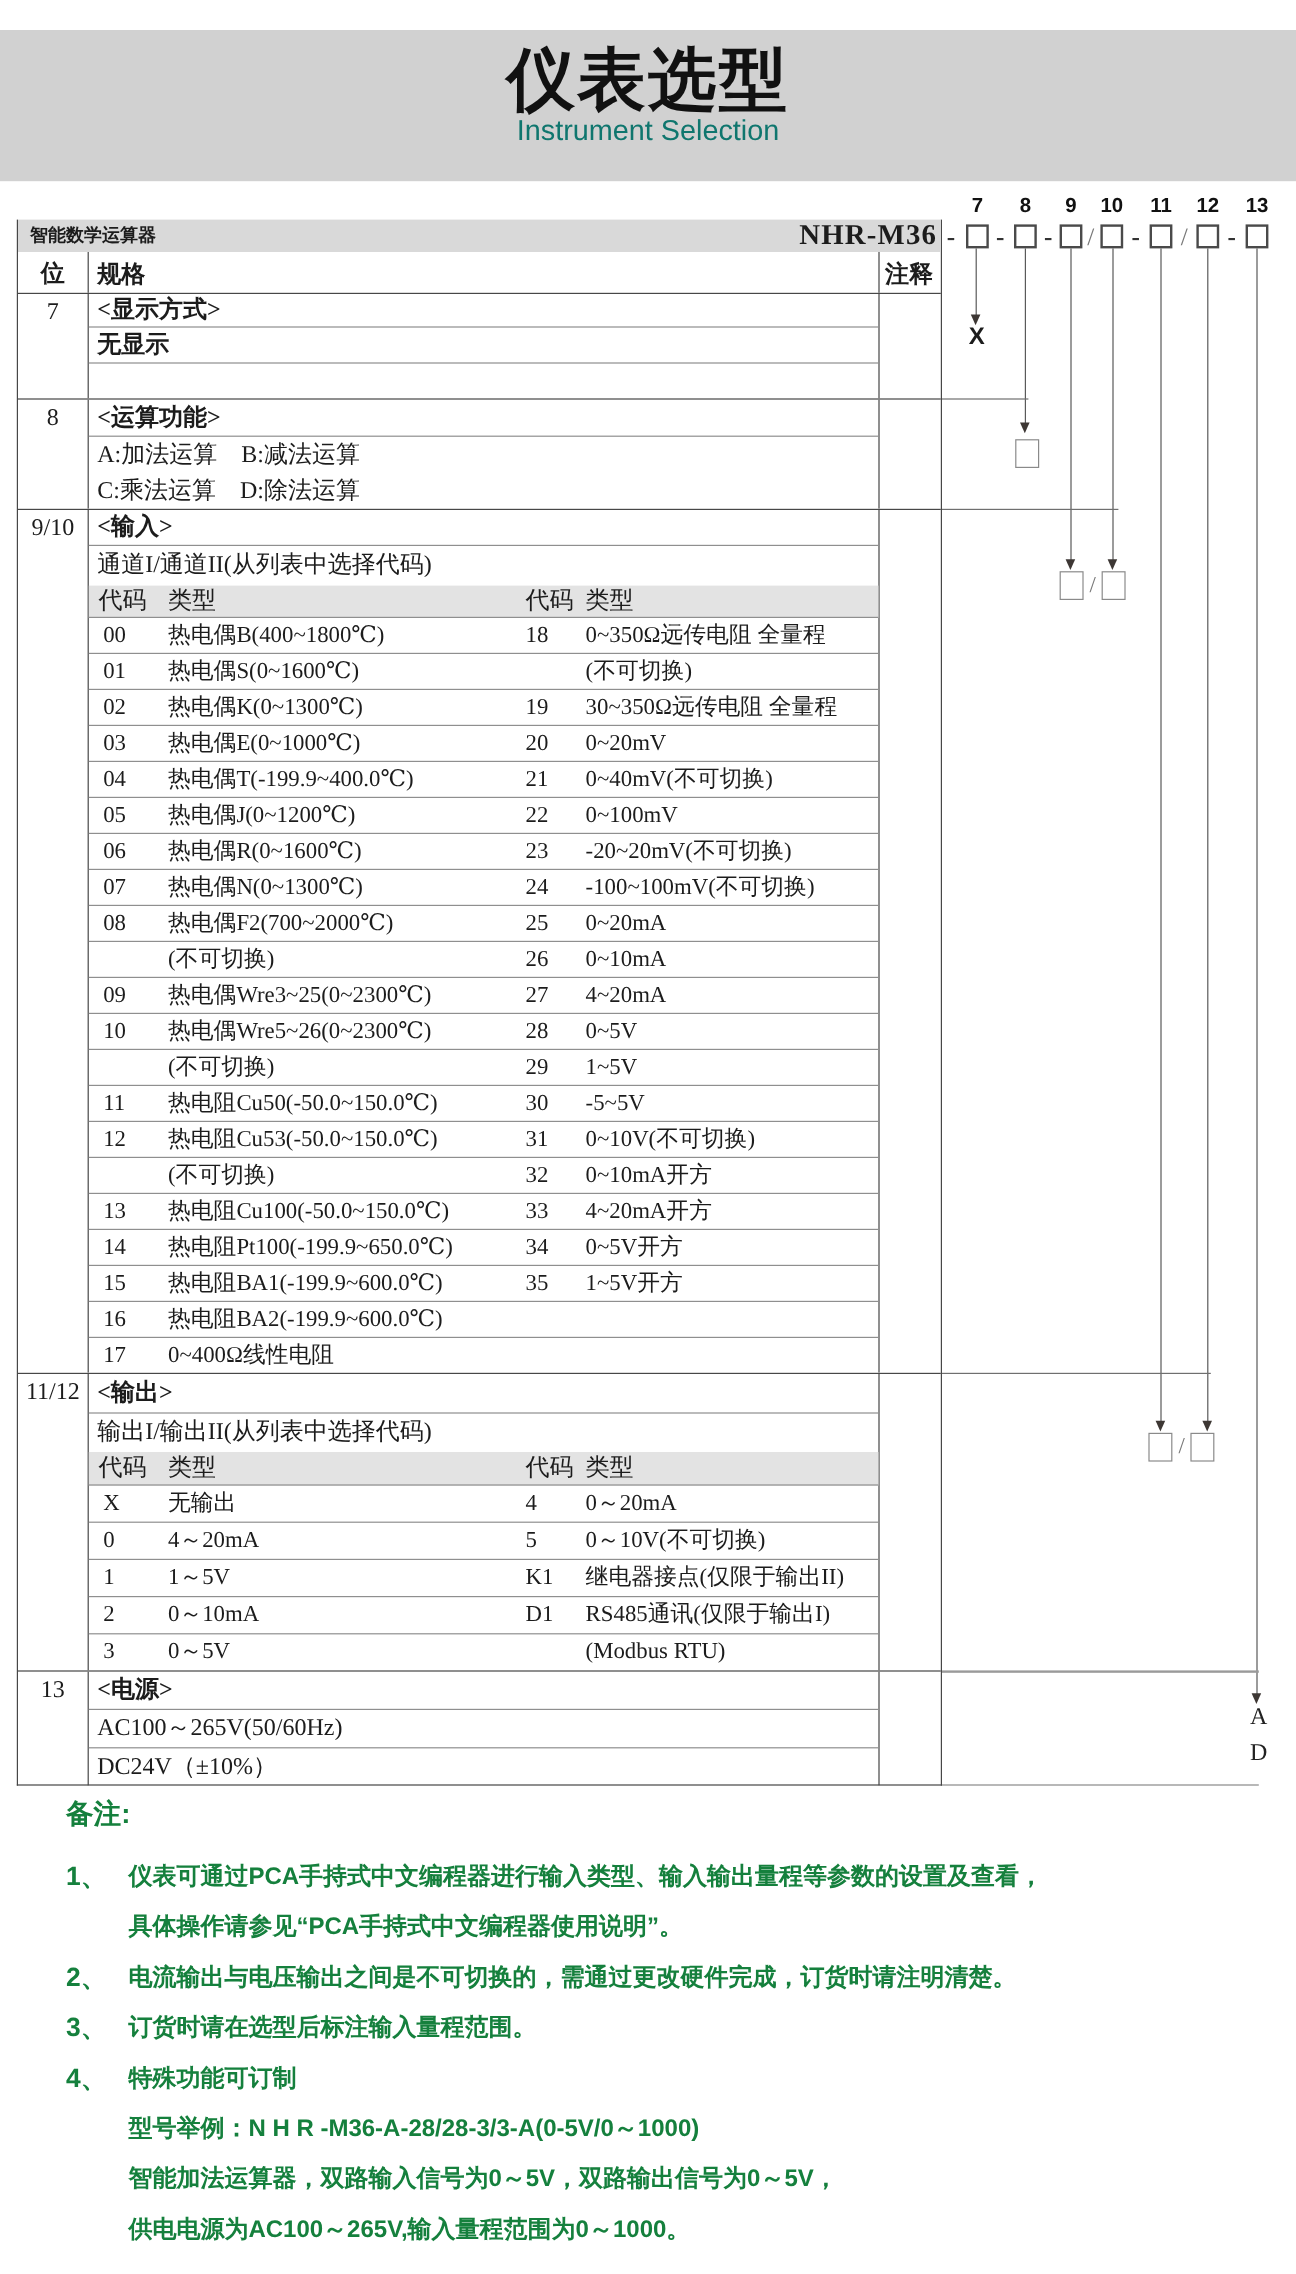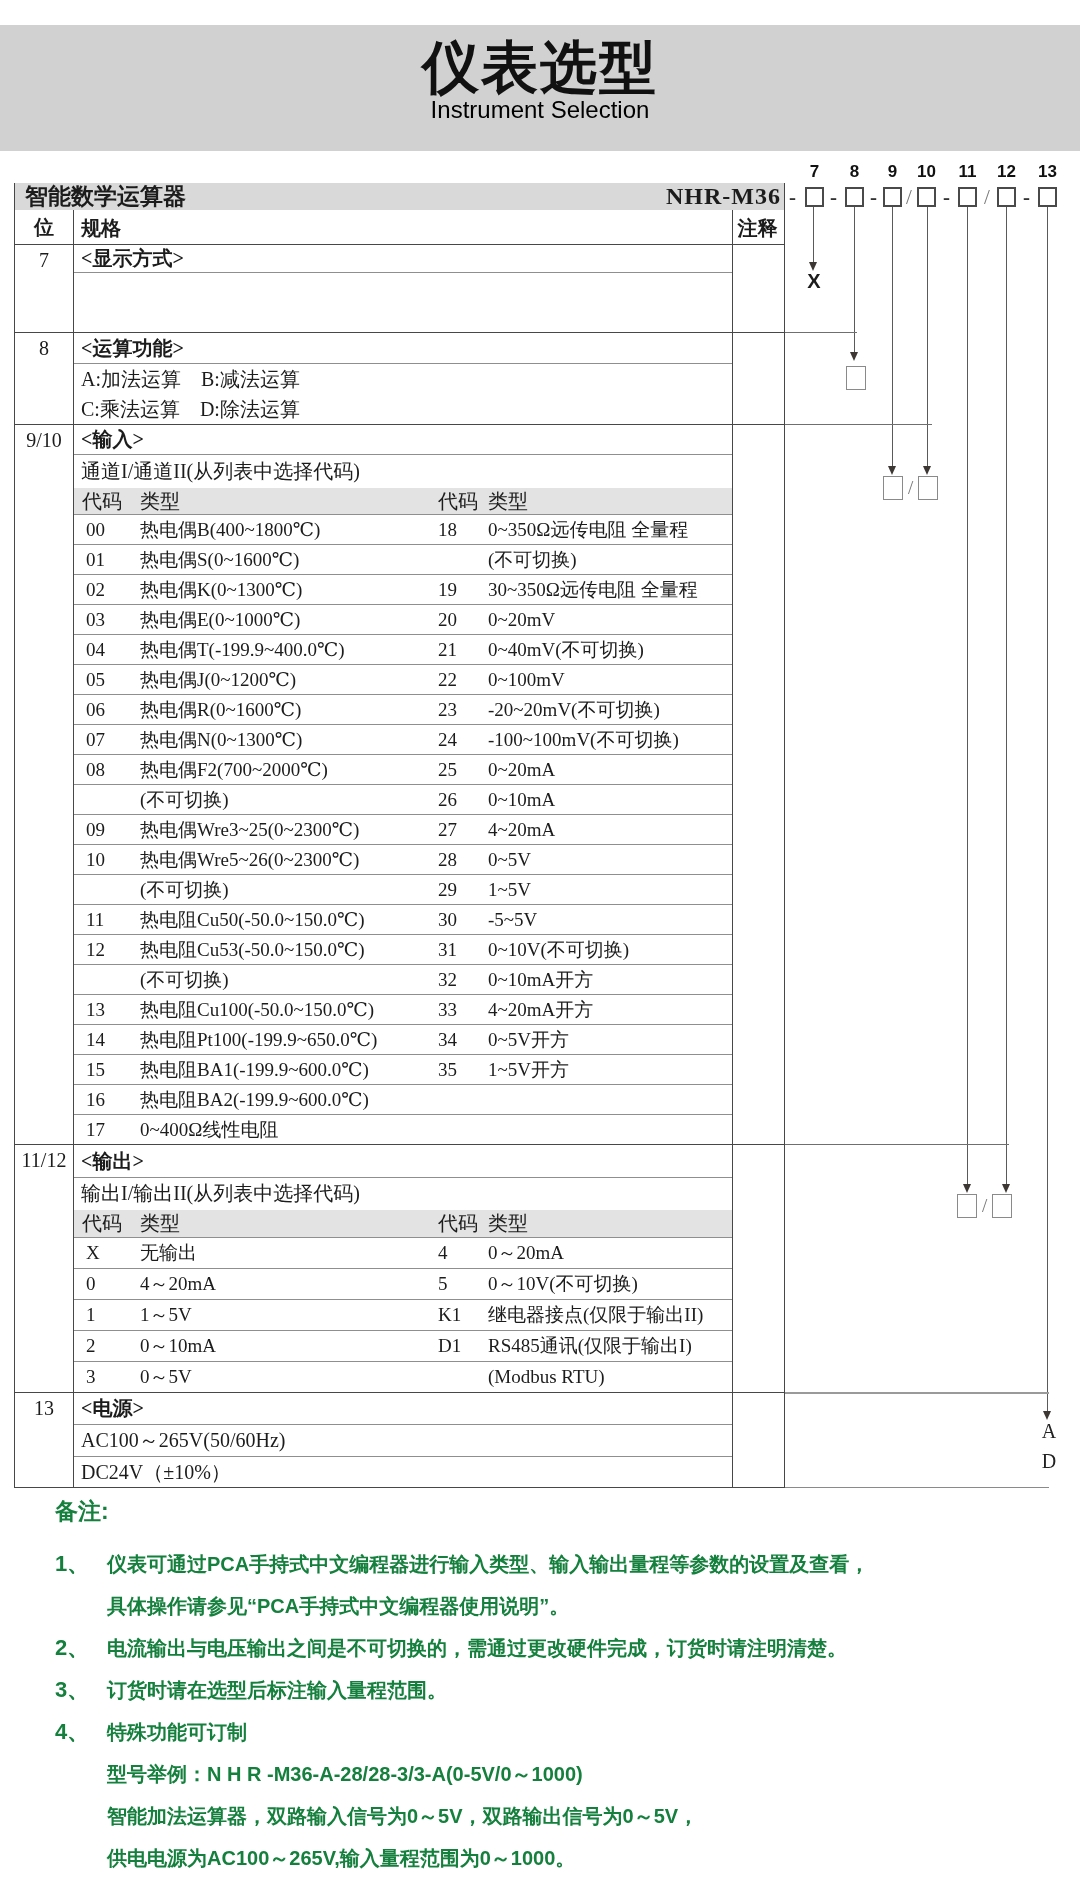--- a/index.html
+++ b/index.html
@@ -6,29 +6,29 @@
   html,body { background:#ffffff; }
   body { width:1080px; height:1895px; position:relative; overflow:hidden;
          font-family:"Liberation Serif","DejaVu Serif",serif; color:#1c1c1c; }
   .page { position:absolute; inset:0; }
 
   
   .banner { position:absolute; left:0; top:25px; width:1080px; height:126px;
             background:#d1d1d1; text-align:center; }
   .banner-title { margin-top:12px; font-size:57px; line-height:60px; font-weight:bold;
                   color:#111; font-family:"Liberation Sans","DejaVu Sans",sans-serif; letter-spacing:2px;}
-  .banner-sub { font-size:24px; line-height:26px; color:#000000;
+  .banner-sub { font-size:24px; line-height:26px; color:#0f766e;
                 font-family:"Liberation Sans","DejaVu Sans",sans-serif; }
 
   
   .sel-table { position:absolute; left:14px; top:183px; width:771px; height:1305px;
                border:1px solid #474747; border-top:none; font-size:20px; }
   .band { height:27px; background:#d9d9d9; display:flex; justify-content:space-between;
           align-items:center; padding:0 3px 0 10px; }
-  .band .pname { font-weight:bold; font-size:23px; }
+  .band .pname { font-weight:bold; font-size:15px; }
   .band .mcode { font-size:24px; font-weight:600; letter-spacing:1px; }
 
   .thead { height:35px; display:flex; border-bottom:1px solid #474747; font-weight:bold; }
   .sect  { display:flex; border-bottom:1px solid #474747; overflow:hidden; }
   .sect:last-child { border-bottom:none; }
   .colpos  { width:59px; border-right:1px solid #474747; text-align:center; padding-top:4px; flex:none;}
   .colspec { width:659px; border-right:1px solid #474747; flex:none; }
   .colnote { width:49px; flex:none; text-align:center; padding-top:5px; }
   .thead .colspec { padding:5px 0 0 7px; }
 
@@ -113,20 +113,21 @@
     <div class="thead">
       <div class="colpos">位</div>
       <div class="colspec">规格</div>
       <div class="colnote">注释</div>
     </div>
 
     <div class="sect" style="height:88px">
       <div class="colpos">7</div>
       <div class="colspec">
         <div class="sline lb bold h28">&lt;显示方式&gt;</div>
+        <div class="sline lb bold h30">无显示</div>
         <div class="sline h29"></div>
       </div>
       <div class="colnote"></div>
     </div>
 
     <div class="sect" style="height:92px">
       <div class="colpos">8</div>
       <div class="colspec">
         <div class="sline lb bold h31">&lt;运算功能&gt;</div>
         <div class="sline h31">A:加法运算    B:减法运算</div>

